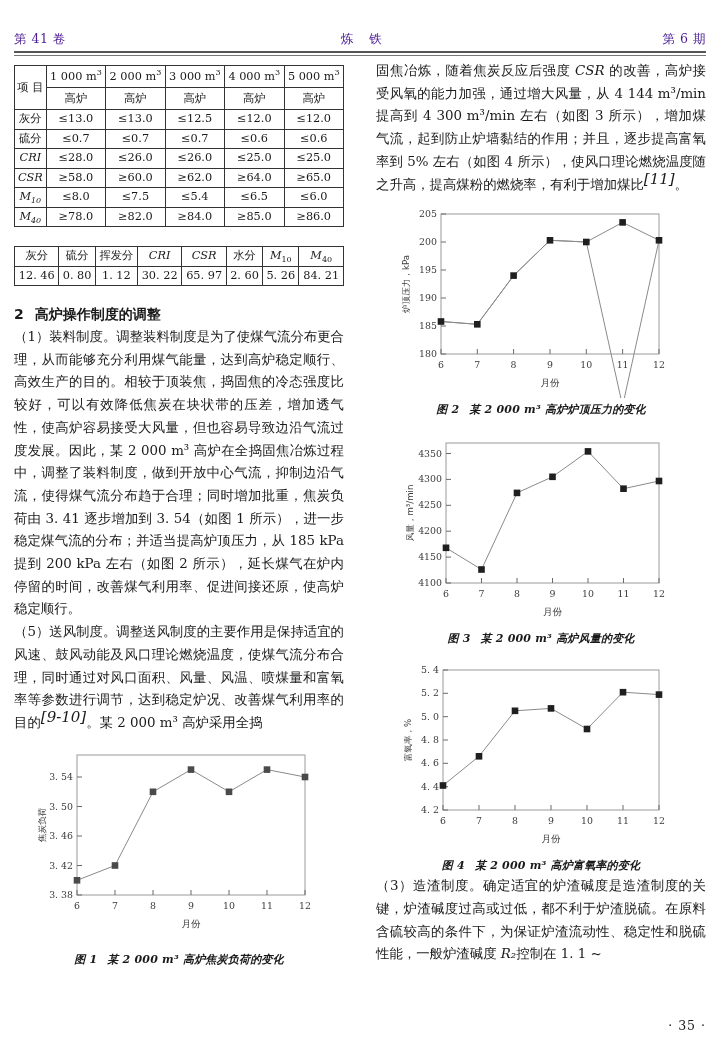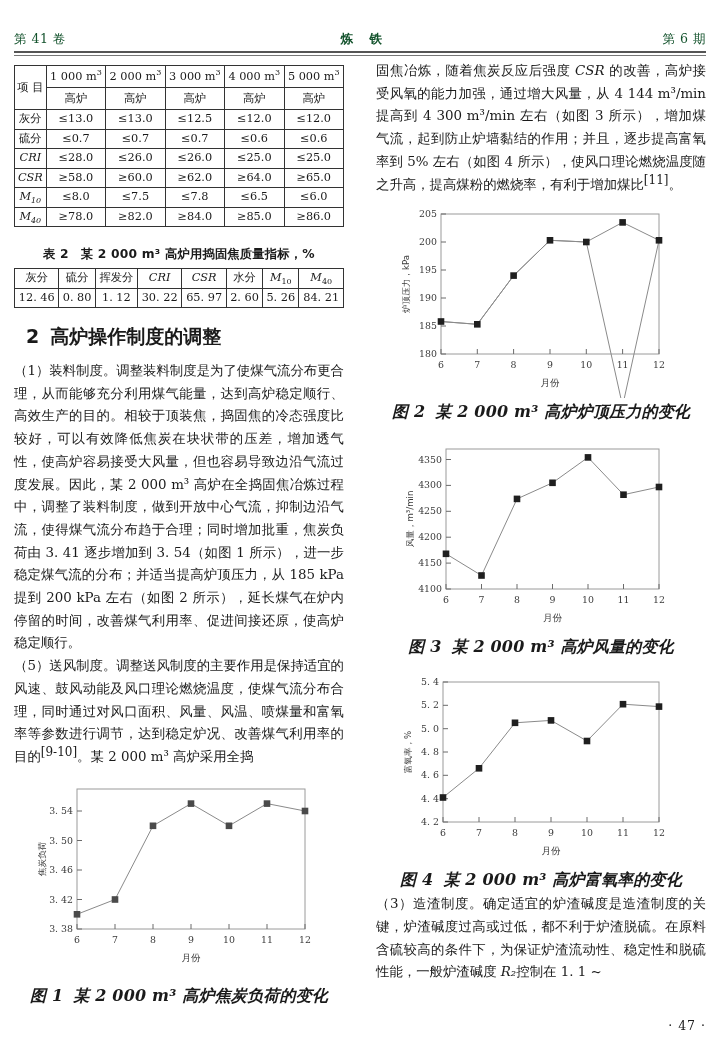--- a/index.html
+++ b/index.html
@@ -8,50 +8,50 @@
     background:#fff;
     font-family:"DejaVu Serif","Liberation Serif",serif;
     color:#1a1a1a;
     position:relative;
     overflow:hidden;
   }
   
   .runhead{
     position:absolute;left:14px;top:26px;width:692px;height:22px;
     display:flex;align-items:flex-end;justify-content:space-between;
-    font-size:12.5px;letter-spacing:.5px;color:#14532d;
-  }
-  .runhead .mid{letter-spacing:6px;font-weight:700;}
+    font-size:12.5px;letter-spacing:.5px;color:#4c1d95;
+  }
+  .runhead .mid{letter-spacing:6px;font-weight:400;}
   .rule{position:absolute;left:14px;width:692px;background:#555;}
   .rule.r1{top:51px;height:1.6px;}
   .rule.r2{top:54.5px;height:1px;background:#777;}
 
   
   .col{position:absolute;top:60px;width:330px;}
   .col.left{left:14px;}
   .col.right{left:376px;}
 
   
   p.body{
     margin:0;
     font-size:13.4px;
     line-height:22.7px;
     text-align:justify;
     text-justify:inter-ideograph;
     text-indent:0;
   }
   .sec-head{
-    margin:12px;
-    font-size:19px;
+    margin:0;
+    font-size:14px;
     line-height:23px;
     font-weight:bold;
     font-family:"DejaVu Sans","Liberation Sans",sans-serif;
   }
   .sec-head .num{margin-right:11px;}
-  sup{font-size:12px;vertical-align:super;line-height:0;}
+  sup{font-size:15px;vertical-align:super;line-height:0;font-style:italic;}
   .ital{font-style:italic;font-family:"DejaVu Serif","Liberation Serif",serif;}
 
   
   .tbl-cap{
     font-family:"DejaVu Sans","Liberation Sans",sans-serif;
     font-weight:bold;font-size:12.3px;text-align:center;
     margin:0 0 5px 0;letter-spacing:.2px;
   }
   .tbl-cap .gap{display:inline-block;width:12px;}
   table.grid{border-collapse:collapse;width:100%;font-size:11.3px;}
@@ -69,21 +69,21 @@
 
   .tbl1 th{height:17px;}
   .tbl1 .hdr{line-height:14px;}
   .tbl2 td,.tbl2 th{padding:3px 1px;font-size:11.3px;}
 
   
   .fig{position:relative;}
   .fig-cap{
     font-family:"DejaVu Serif","Liberation Serif",serif;
     font-weight:bold;font-style:italic;
-    font-size:16px;text-align:center;margin-top:4px;letter-spacing:.2px;
+    font-size:11px;text-align:center;margin-top:4px;letter-spacing:.2px;
   }
   .fig-cap .gap{display:inline-block;width:10px;}
   svg{display:block;margin:0 auto;}
   .axtxt{font-family:"DejaVu Serif","Liberation Serif",serif;font-size:9.4px;fill:#3a3a3a;}
   .ylab{font-family:"DejaVu Sans","Liberation Sans",sans-serif;font-size:8.6px;fill:#3a3a3a;}
   .xlab{font-family:"DejaVu Sans","Liberation Sans",sans-serif;font-size:9.6px;fill:#3a3a3a;}
 
   .pageno{
     position:absolute;left:0;top:1018px;width:706px;
     text-align:right;font-size:12.5px;letter-spacing:1px;
@@ -149,40 +149,37 @@
           <td>≥58.0</td>
           <td>≥60.0</td>
           <td>≥62.0</td>
           <td>≥64.0</td>
           <td>≥65.0</td>
         </tr>
         <tr>
           <td class="it"><span class="ital">M</span><span class="sub">10</span></td>
           <td>≤8.0</td>
           <td>≤7.5</td>
-          <td>≤7.8</td>
+          <td>≤5.4</td>
           <td>≤6.5</td>
           <td>≤6.0</td>
         </tr>
         <tr>
           <td class="it"><span class="ital">M</span><span class="sub">40</span></td>
           <td>≥78.0</td>
           <td>≥82.0</td>
           <td>≥84.0</td>
           <td>≥85.0</td>
           <td>≥86.0</td>
         </tr>
       </tbody>
     </table>
   </div>
 
   <div style="margin-top:19px;">
-    <div class="tbl-cap">
-      <span>表 2</span><span class="gap"></span><span>某 2 000 m³ 高炉用捣固焦质量指标，%</span>
-    </div>
     <table class="grid tbl2">
       <tbody>
         <tr>
           <th>灰分</th>
           <th>硫分</th>
           <th>挥发分</th>
           <th class="it">CRI</th>
           <th class="it">CSR</th>
           <th>水分</th>
           <th><span class="ital">M</span><span class="sub">10</span></th>
@@ -423,13 +420,13 @@
       <text class="ylab" x="20" y="82" text-anchor="middle" transform="rotate(-90 20 82)">富氧率，%</text>
     </svg>
     <div class="fig-cap">
       <span>图 4</span><span class="gap"></span><span>某 2 000 m³ 高炉富氧率的变化</span>
     </div>
   </div>
 
   <p class="body" style="margin-top:2px;"><span>（3）造渣制度。确定适宜的炉渣碱度是造渣制度的关键，炉渣碱度过高或过低，都不利于炉渣脱硫。在原料含硫较高的条件下，为保证炉渣流动性、稳定性和脱硫性能，一般炉渣碱度 </span><span class="ital">R₂</span><span>控制在 1. 1 ~</span></p>
 </div>
 
-<div class="pageno">· 47 ·</div>
+<div class="pageno">· 35 ·</div>
 
 </body></html>

